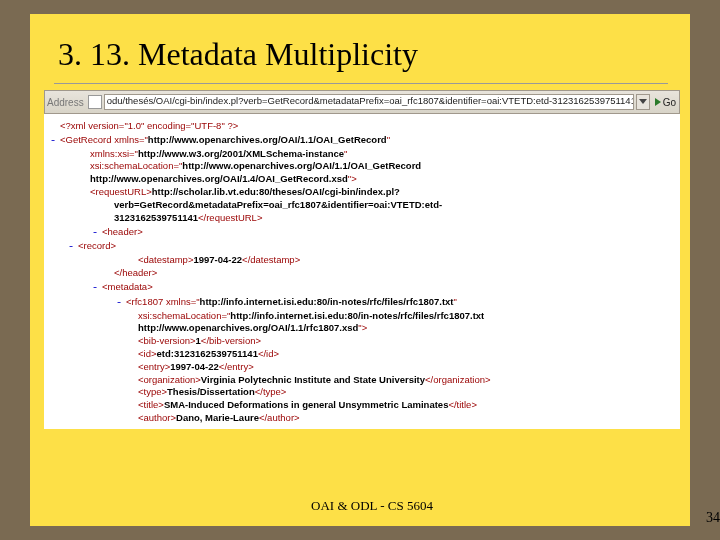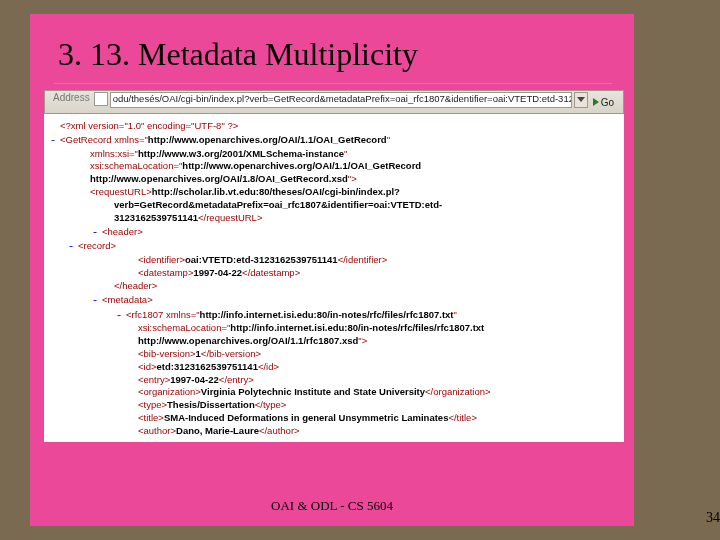--- a/index.html
+++ b/index.html
@@ -8,46 +8,47 @@
     width: 720px;
     height: 540px;
     background: #7a6a52;
     font-family: Georgia, 'Times New Roman', serif;
     overflow: hidden;
   }
   .slide {
     position: absolute;
     left: 30px;
     top: 14px;
-    width: 604px;
+    width: 660px;
     height: 512px;
-    background: #ec4899;
+    background: #fde047;
     box-sizing: border-box;
   }
   .title {
     font-size: 32px;
     font-weight: normal;
     padding: 22px 20px 10px 28px;
     color: #000;
     font-family: 'Times New Roman', serif;
   }
   .title-rule {
     margin: 0 22px 6px 24px;
     border: none;
     border-top: 1px solid #999;
   }
   .browser-frame {
     margin: 0 10px 0 14px;
   }
   .address-bar {
     display: flex;
+    align-items: center;
     background: linear-gradient(#e8e4dc, #d8d4c8);
     border: 1px solid #a0988c;
     height: 20px;
-    padding: 1px 6px;
+    padding: 1px 0;
     font-family: Tahoma, Arial, sans-serif;
     font-size: 10px;
     gap: 2px;
     color: #555;
   }
   .addr-label { color: #777; padding: 0 2px; }
   .addr-icon {
     width: 12px; height: 12px;
     background: #fff;
     border: 1px solid #999;
@@ -108,21 +109,21 @@
   .t3 { padding-left: 66px; }
   .t4 { padding-left: 90px; }
   .tog { color: #0000cc; font-family: 'Courier New', monospace; font-size: 11px; display: inline-block; width: 10px; text-align: center; margin-right: 2px; }
   .tag { color: #990000; }
   .attr { color: #990000; }
   .attrv { font-weight: bold; color: #000; }
   .txt { font-weight: bold; color: #000; }
   .footer {
     position: absolute;
     bottom: 12px;
-    left: 0;
+    left: 12px;
     width: 100%;
     text-align: center;
     font-size: 13px;
     font-family: 'Times New Roman', serif;
     color: #000;
   }
   .page-num {
     position: absolute;
     right: 0;
     bottom: 14px;
@@ -150,29 +151,28 @@
         <span>Go</span>
       </span>
     </div>
 
     <div class="xml-pane">
       <div class="xl pi"><span class="tag">&lt;?xml </span><span class="tag">version="1.0" encoding="UTF-8"</span><span class="tag"> ?&gt;</span></div>
 
       <div class="xl"><span class="tog">-</span><span class="tag">&lt;GetRecord </span><span class="attr">xmlns="</span><span class="attrv">http://www.openarchives.org/OAI/1.1/OAI_GetRecord</span><span class="tag">"</span></div>
       <div class="xl t2"><span class="attr">xmlns:xsi="</span><span class="attrv">http://www.w3.org/2001/XMLSchema-instance</span><span class="tag">"</span></div>
       <div class="xl t2"><span class="attr">xsi:schemaLocation="</span><span class="attrv">http://www.openarchives.org/OAI/1.1/OAI_GetRecord</span></div>
-      <div class="xl t2"><span class="attrv">http://www.openarchives.org/OAI/1.8/OAI_GetRecord.xsd</span><span class="tag">"</span><span class="tag">&gt;</span></div>
+      <div class="xl t2"><span class="attrv">http://www.openarchives.org/OAI/1.4/OAI_GetRecord.xsd</span><span class="tag">"</span><span class="tag">&gt;</span></div>
 
       <div class="xl t2"><span class="tag">&lt;requestURL&gt;</span><span class="txt">http://scholar.lib.vt.edu:80/theses/OAI/cgi-bin/index.pl?</span></div>
       <div class="xl t3"><span class="txt">verb=GetRecord&amp;metadataPrefix=oai_rfc1807&amp;identifier=oai:VTETD:etd-</span></div>
       <div class="xl t3"><span class="txt">3123162539751141</span><span class="tag">&lt;/requestURL&gt;</span></div>
 
       <div class="xl t2"><span class="tog">-</span><span class="tag">&lt;header&gt;</span></div>
       <div class="xl t1"><span class="tog">-</span><span class="tag">&lt;record&gt;</span></div>
-      <div class="xl t4"><span class="tag">&lt;identifier&gt;</span><span class="txt">oai:VTETD:etd-3123162539751141</span><span class="tag">&lt;/identifier&gt;</span></div>
       <div class="xl t4"><span class="tag">&lt;datestamp&gt;</span><span class="txt">1997-04-22</span><span class="tag">&lt;/datestamp&gt;</span></div>
       <div class="xl t3"><span class="tag">&lt;/header&gt;</span></div>
 
       <div class="xl t2"><span class="tog">-</span><span class="tag">&lt;metadata&gt;</span></div>
       <div class="xl t3"><span class="tog">-</span><span class="tag">&lt;rfc1807 </span><span class="attr">xmlns="</span><span class="attrv">http://info.internet.isi.edu:80/in-notes/rfc/files/rfc1807.txt</span><span class="tag">"</span></div>
       <div class="xl t4"><span class="attr">xsi:schemaLocation="</span><span class="attrv">http://info.internet.isi.edu:80/in-notes/rfc/files/rfc1807.txt</span></div>
       <div class="xl t4"><span class="attrv">http://www.openarchives.org/OAI/1.1/rfc1807.xsd</span><span class="tag">"</span><span class="tag">&gt;</span></div>
 
       <div class="xl t4"><span class="tag">&lt;bib-version&gt;</span><span class="txt">1</span><span class="tag">&lt;/bib-version&gt;</span></div>
       <div class="xl t4"><span class="tag">&lt;id&gt;</span><span class="txt">etd:3123162539751141</span><span class="tag">&lt;/id&gt;</span></div>

